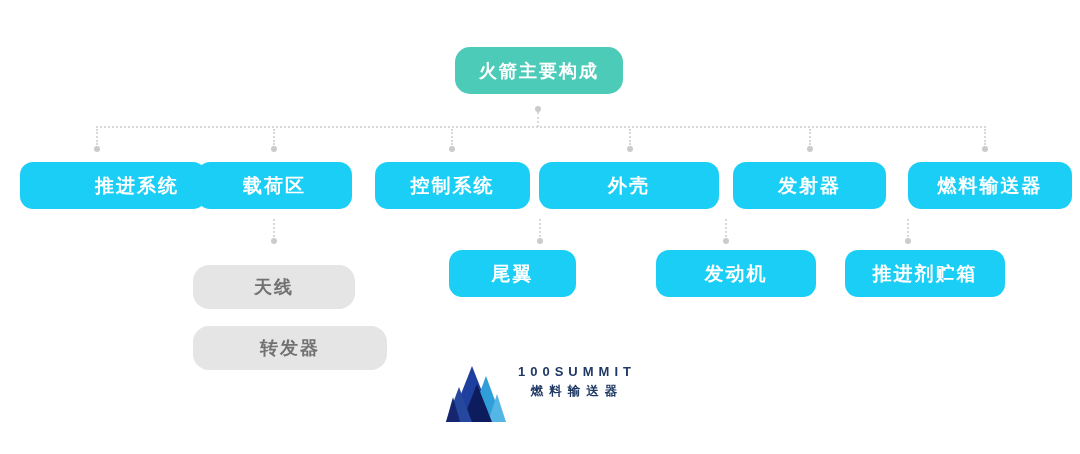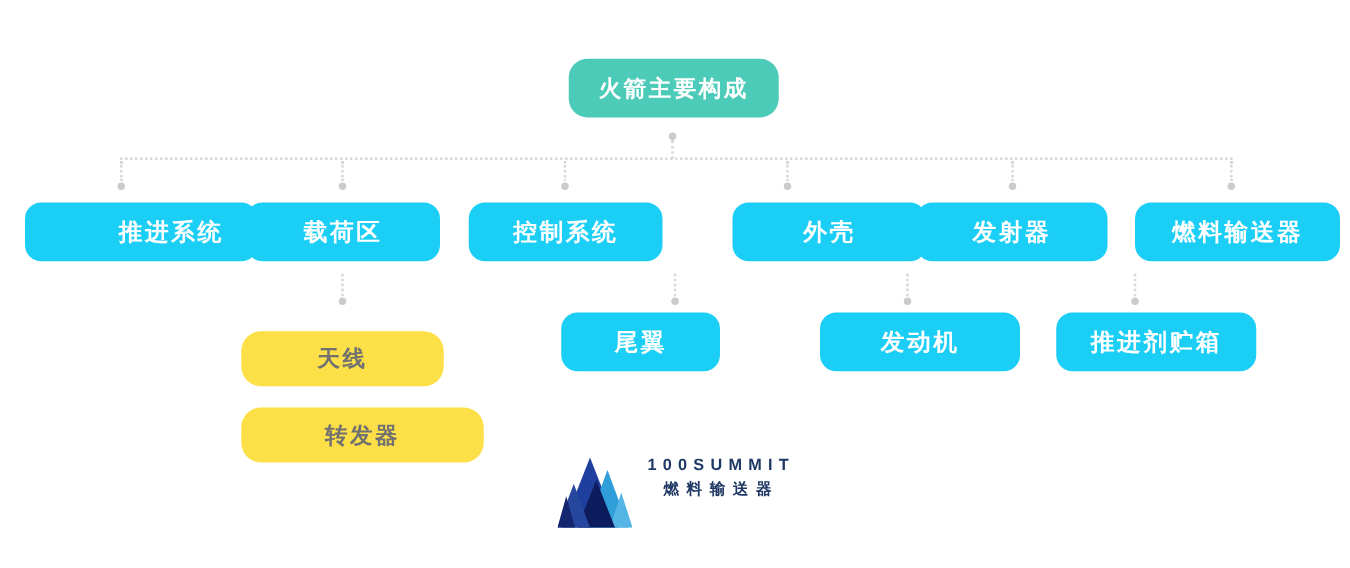--- a/index.html
+++ b/index.html
@@ -33,31 +33,31 @@
     border-radius: 15px;
     left: 455px; top: 35px; width: 168px; height: 47px;
     font-size: 18px;
   }
   .node.branch {
     background: #1BCEF5;
     border-radius: 13px;
     height: 47px;
   }
   .node.sub {
-    background: #fde047;
+    background: #e5e5e5;
     border-radius: 16px;
     color: #717171;
     font-size: 18px;
     height: 44px;
   }
   
   .b1 { left: 20px;  top: 150px; width: 186px; padding-left: 48px; }
   .b2 { left: 197px; top: 150px; width: 155px; }
   .b3 { left: 375px; top: 150px; width: 155px; }
-  .b4 { left: 586px; top: 150px; width: 155px; }
+  .b4 { left: 539px; top: 150px; width: 180px; }
   .b5 { left: 733px; top: 150px; width: 153px; }
   .b6 { left: 908px; top: 150px; width: 164px; }
   
   .c1 { left: 449px; top: 238px; width: 127px; }
   .c2 { left: 656px; top: 238px; width: 160px; }
   .c3 { left: 845px; top: 238px; width: 160px; }
   
   .g1 { left: 193px; top: 253px; width: 162px; }
   .g2 { left: 193px; top: 314px; width: 194px; }
   

